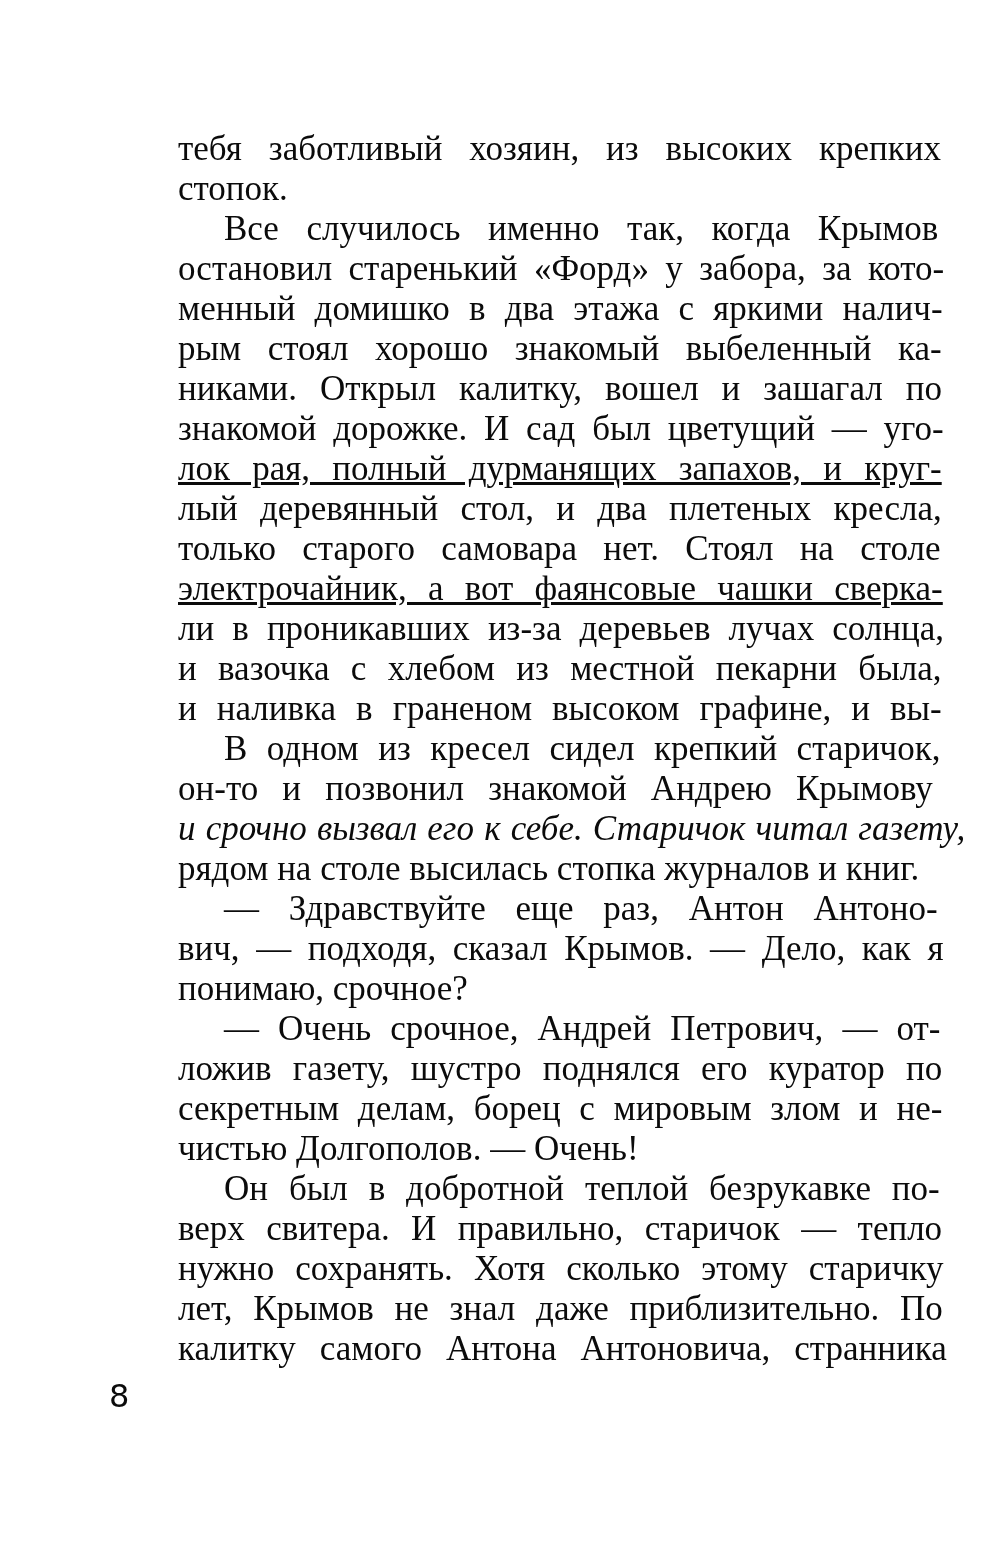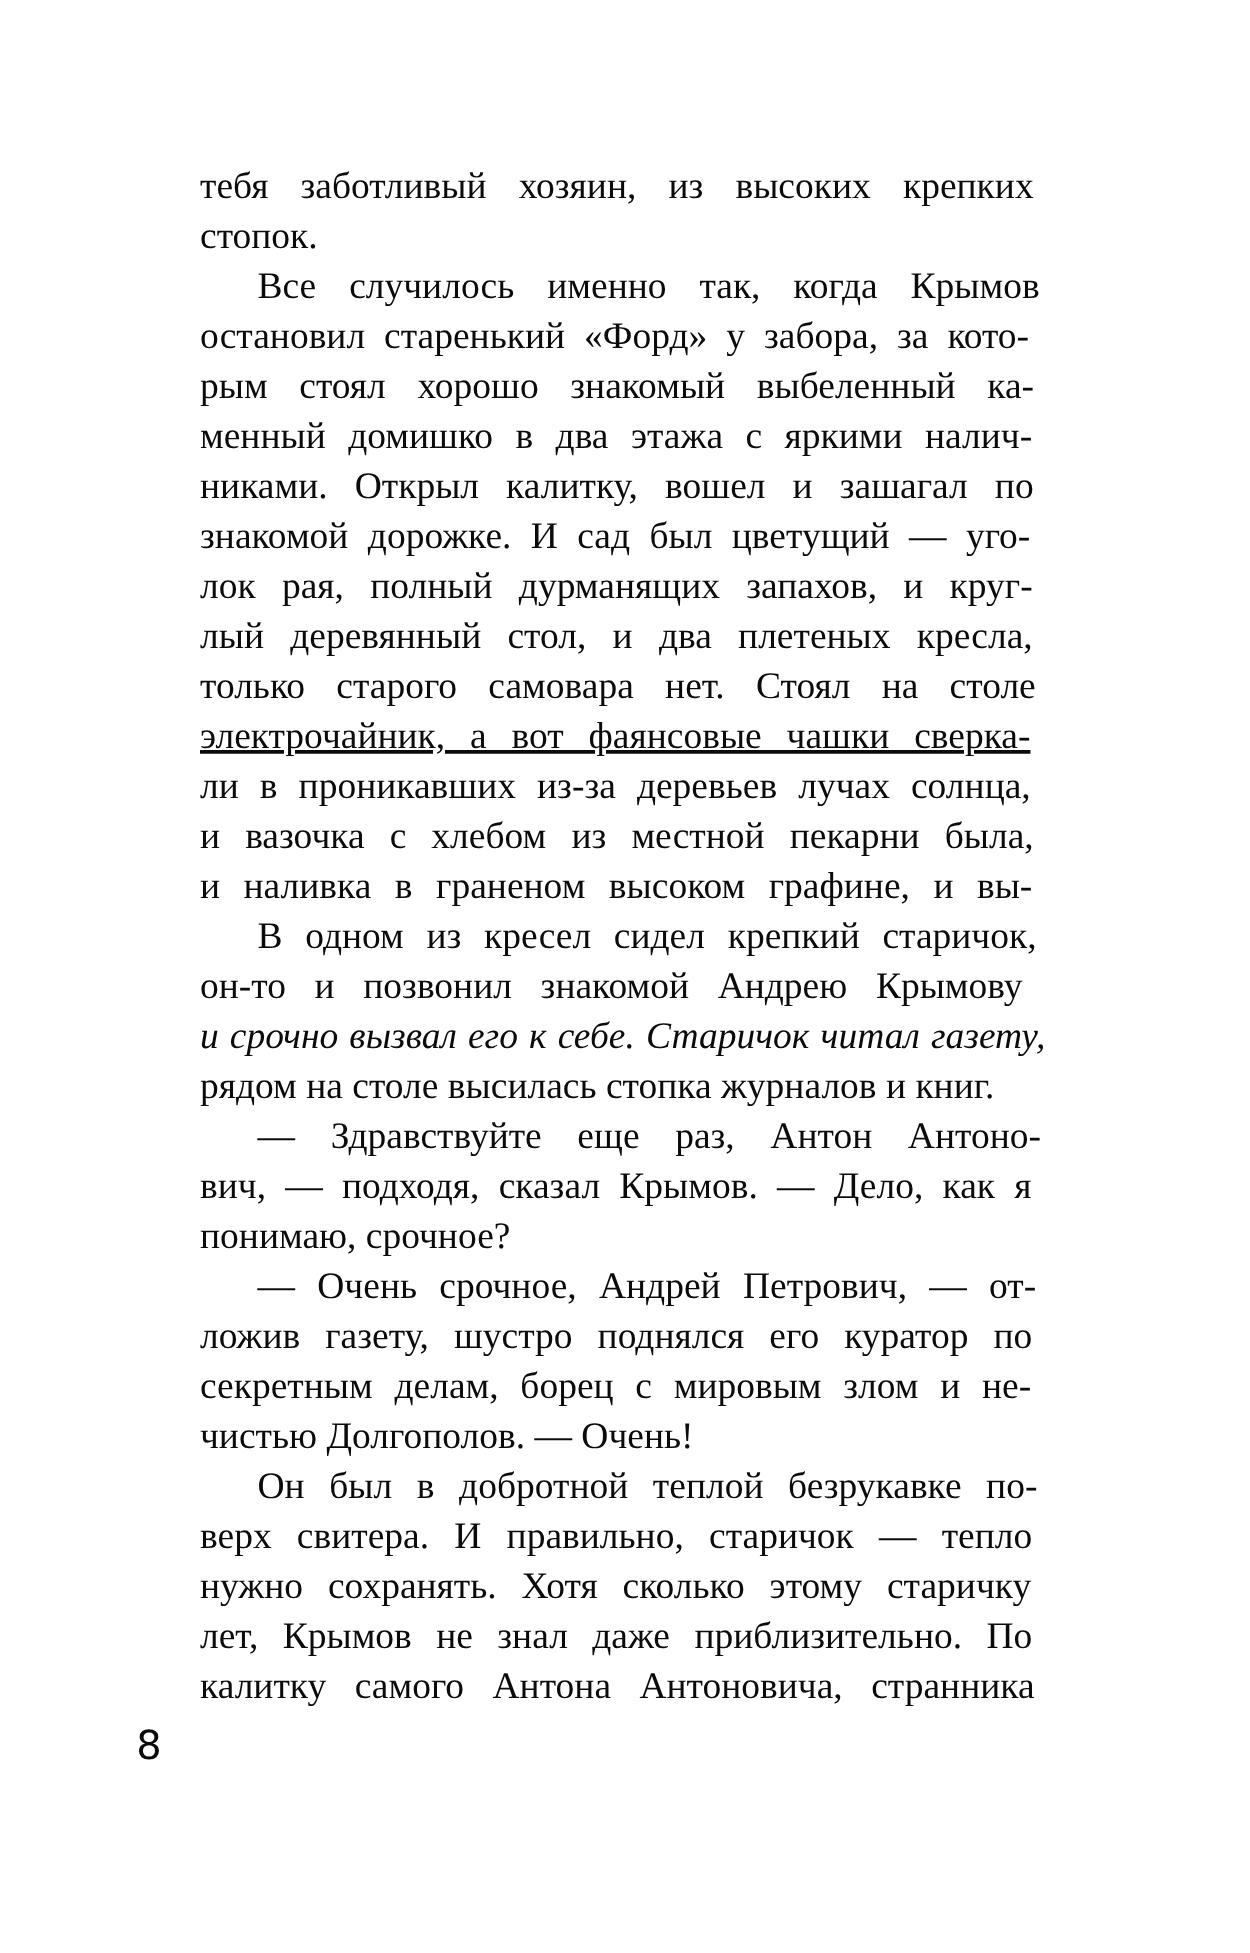--- a/index.html
+++ b/index.html
@@ -15,24 +15,24 @@
     overflow: hidden;
     position: relative;
   }
   .page {
     position: absolute;
     inset: 0;
     background: #ffffff;
   }
   .text-block {
     position: absolute;
-    left: 160px;
+    left: 178px;
     top: 129px;
     width: 725px;
-    font-size: 30px;
+    font-size: 35px;
     line-height: 40px;
   }
   .line {
     height: 40px;
     white-space: nowrap;
     overflow: visible;
   }
   .line.indent {
     padding-left: 46px;
   }
@@ -52,25 +52,25 @@
 </style>
 </head>
 <body>
 
 <div class="page">
   <div class="text-block">
       <div class="line"><span class="ln" style="word-spacing: 18.2px; letter-spacing: 0px;">тебя заботливый хозяин, из высоких крепких</span></div>
       <div class="line"><span class="ln" style="word-spacing: 0px; letter-spacing: 0px;">стопок.</span></div>
       <div class="line indent"><span class="ln" style="word-spacing: 18.8px; letter-spacing: 0px;">Все случилось именно так, когда Крымов</span></div>
       <div class="line"><span class="ln" style="word-spacing: 7.66667px; letter-spacing: 0px;">остановил старенький «Форд» у забора, за кото-</span></div>
+      <div class="line"><span class="ln" style="word-spacing: 10.4286px; letter-spacing: 0px;">менный домишко в два этажа с яркими налич-</span></div>
       <div class="line"><span class="ln" style="word-spacing: 17.8px; letter-spacing: 0px;">рым стоял хорошо знакомый выбеленный ка-</span></div>
-      <div class="line"><span class="ln" style="word-spacing: 10.4286px; letter-spacing: 0px;">менный домишко в два этажа с яркими налич-</span></div>
       <div class="line"><span class="ln" style="word-spacing: 14.1667px; letter-spacing: 0px;">никами. Открыл калитку, вошел и зашагал по</span></div>
       <div class="line"><span class="ln" style="word-spacing: 8px; letter-spacing: 0px;">знакомой дорожке. И сад был цветущий — уго-</span></div>
-      <div class="line"><span class="ln" style="word-spacing: 13.5px; letter-spacing: 0px;">лок рая, полный дурманящих запахов, и круг-</span></div>
+      <div class="line"><span class="ln" style="word-spacing: 13.5px; letter-spacing: 0px; text-decoration: underline;">лок рая, полный дурманящих запахов, и круг-</span></div>
       <div class="line"><span class="ln" style="word-spacing: 13.5px; letter-spacing: 0px;">лый деревянный стол, и два плетеных кресла,</span></div>
       <div class="line"><span class="ln" style="word-spacing: 17.5px; letter-spacing: 0px;">только старого самовара нет. Стоял на столе</span></div>
       <div class="line"><span class="ln" style="word-spacing: 12.4px; letter-spacing: 0px; text-decoration: underline;">электрочайник, а вот фаянсовые чашки сверка-</span></div>
       <div class="line"><span class="ln" style="word-spacing: 9.33333px; letter-spacing: 0px;">ли в проникавших из-за деревьев лучах солнца,</span></div>
       <div class="line"><span class="ln" style="word-spacing: 12.5714px; letter-spacing: 0px;">и вазочка с хлебом из местной пекарни была,</span></div>
       <div class="line"><span class="ln" style="word-spacing: 11.2857px; letter-spacing: 0px;">и наливка в граненом высоком графине, и вы-</span></div>
       <div class="line indent"><span class="ln" style="word-spacing: 10.6667px; letter-spacing: 0px;">В одном из кресел сидел крепкий старичок,</span></div>
       <div class="line"><span class="ln" style="word-spacing: 15.4px; letter-spacing: 0px;">он-то и позвонил знакомой Андрею Крымову</span></div>
       <div class="line"><span class="ln" style="word-spacing: 1.375px; letter-spacing: 0px; font-style: italic;">и срочно вызвал его к себе. Старичок читал газету,</span></div>
       <div class="line"><span class="ln" style="word-spacing: 0px; letter-spacing: 0px;">рядом на столе высилась стопка журналов и книг.</span></div>

